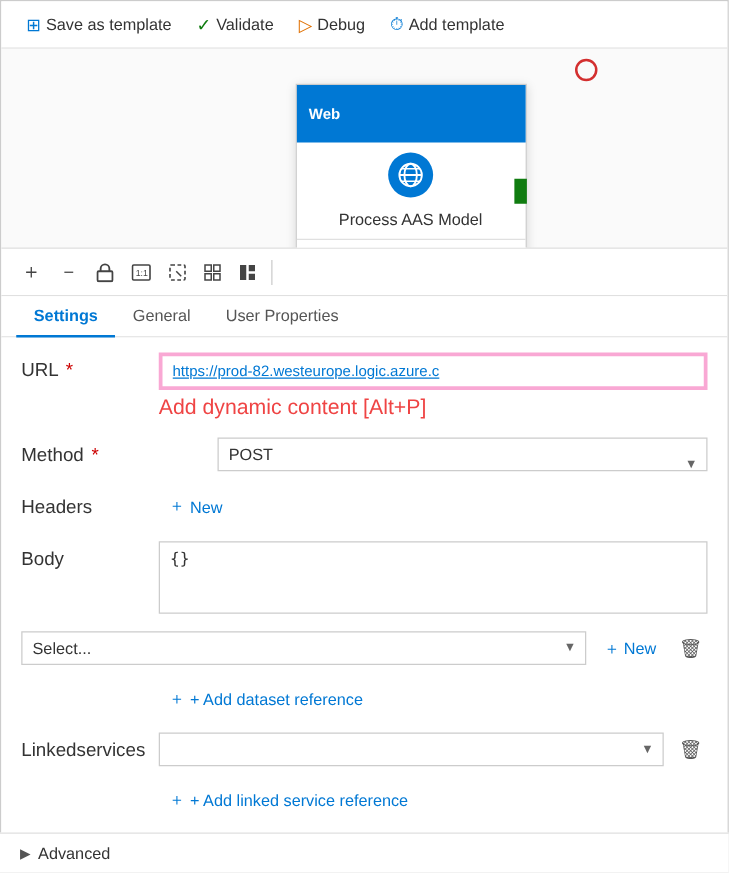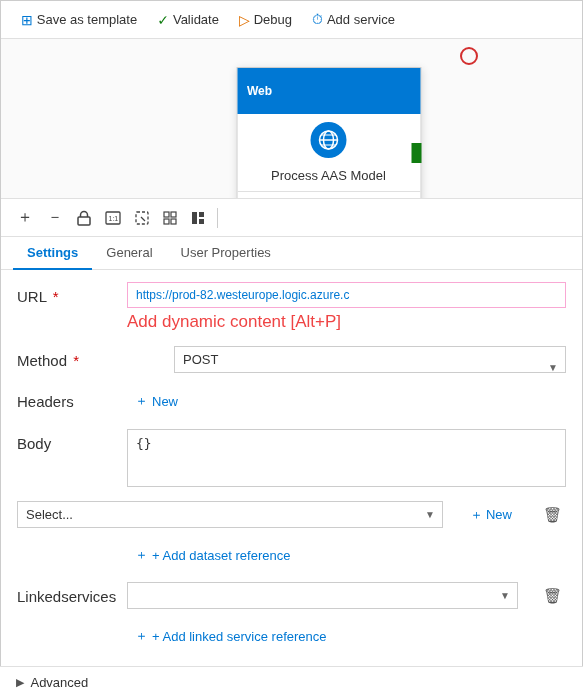--- a/index.html
+++ b/index.html
@@ -204,24 +204,25 @@
       margin-left: 2px;
     }
     .form-control-wrap {
       flex: 1;
       display: flex;
       flex-direction: column;
       gap: 4px;
     }
 
     .url-input {
-      border: 1px solid #f9a8d4;
+      border: 3px solid #f9a8d4;
       padding: 5px 8px;
       font-size: 12px;
       color: #0078d4;
+      text-decoration: underline;
       background: #fff;
       outline: none;
       width: 100%;
       cursor: text;
       overflow: hidden;
       text-overflow: ellipsis;
       white-space: nowrap;
     }
     .dynamic-content-link {
       font-size: 17px;
@@ -276,21 +277,21 @@
       width: 100%;
       height: 58px;
       resize: none;
       outline: none;
       font-family: monospace;
     }
 
     .datasets-row {
       display: flex;
       align-items: center;
-      gap: 21px;
+      gap: 8px;
       width: 100%;
     }
     .datasets-select-wrap {
       flex: 1;
       position: relative;
       display: flex;
       align-items: center;
     }
     .inline-new-btn {
       display: flex;
@@ -355,21 +356,21 @@
   <button class="toolbar-btn">
     <span class="toolbar-icon green">✓</span>
     <span>Validate</span>
   </button>
   <button class="toolbar-btn">
     <span class="toolbar-icon orange">▷</span>
     <span>Debug</span>
   </button>
   <button class="toolbar-btn">
     <span class="toolbar-icon">⏱</span>
-    <span>Add service</span>
+    <span>Add template</span>
   </button>
 </div>
 
 <div class="canvas-area">
   <div class="trigger-circle"></div>
 
   <div class="node-card">
     <div class="node-header">
       <span>Web</span>
     </div>

